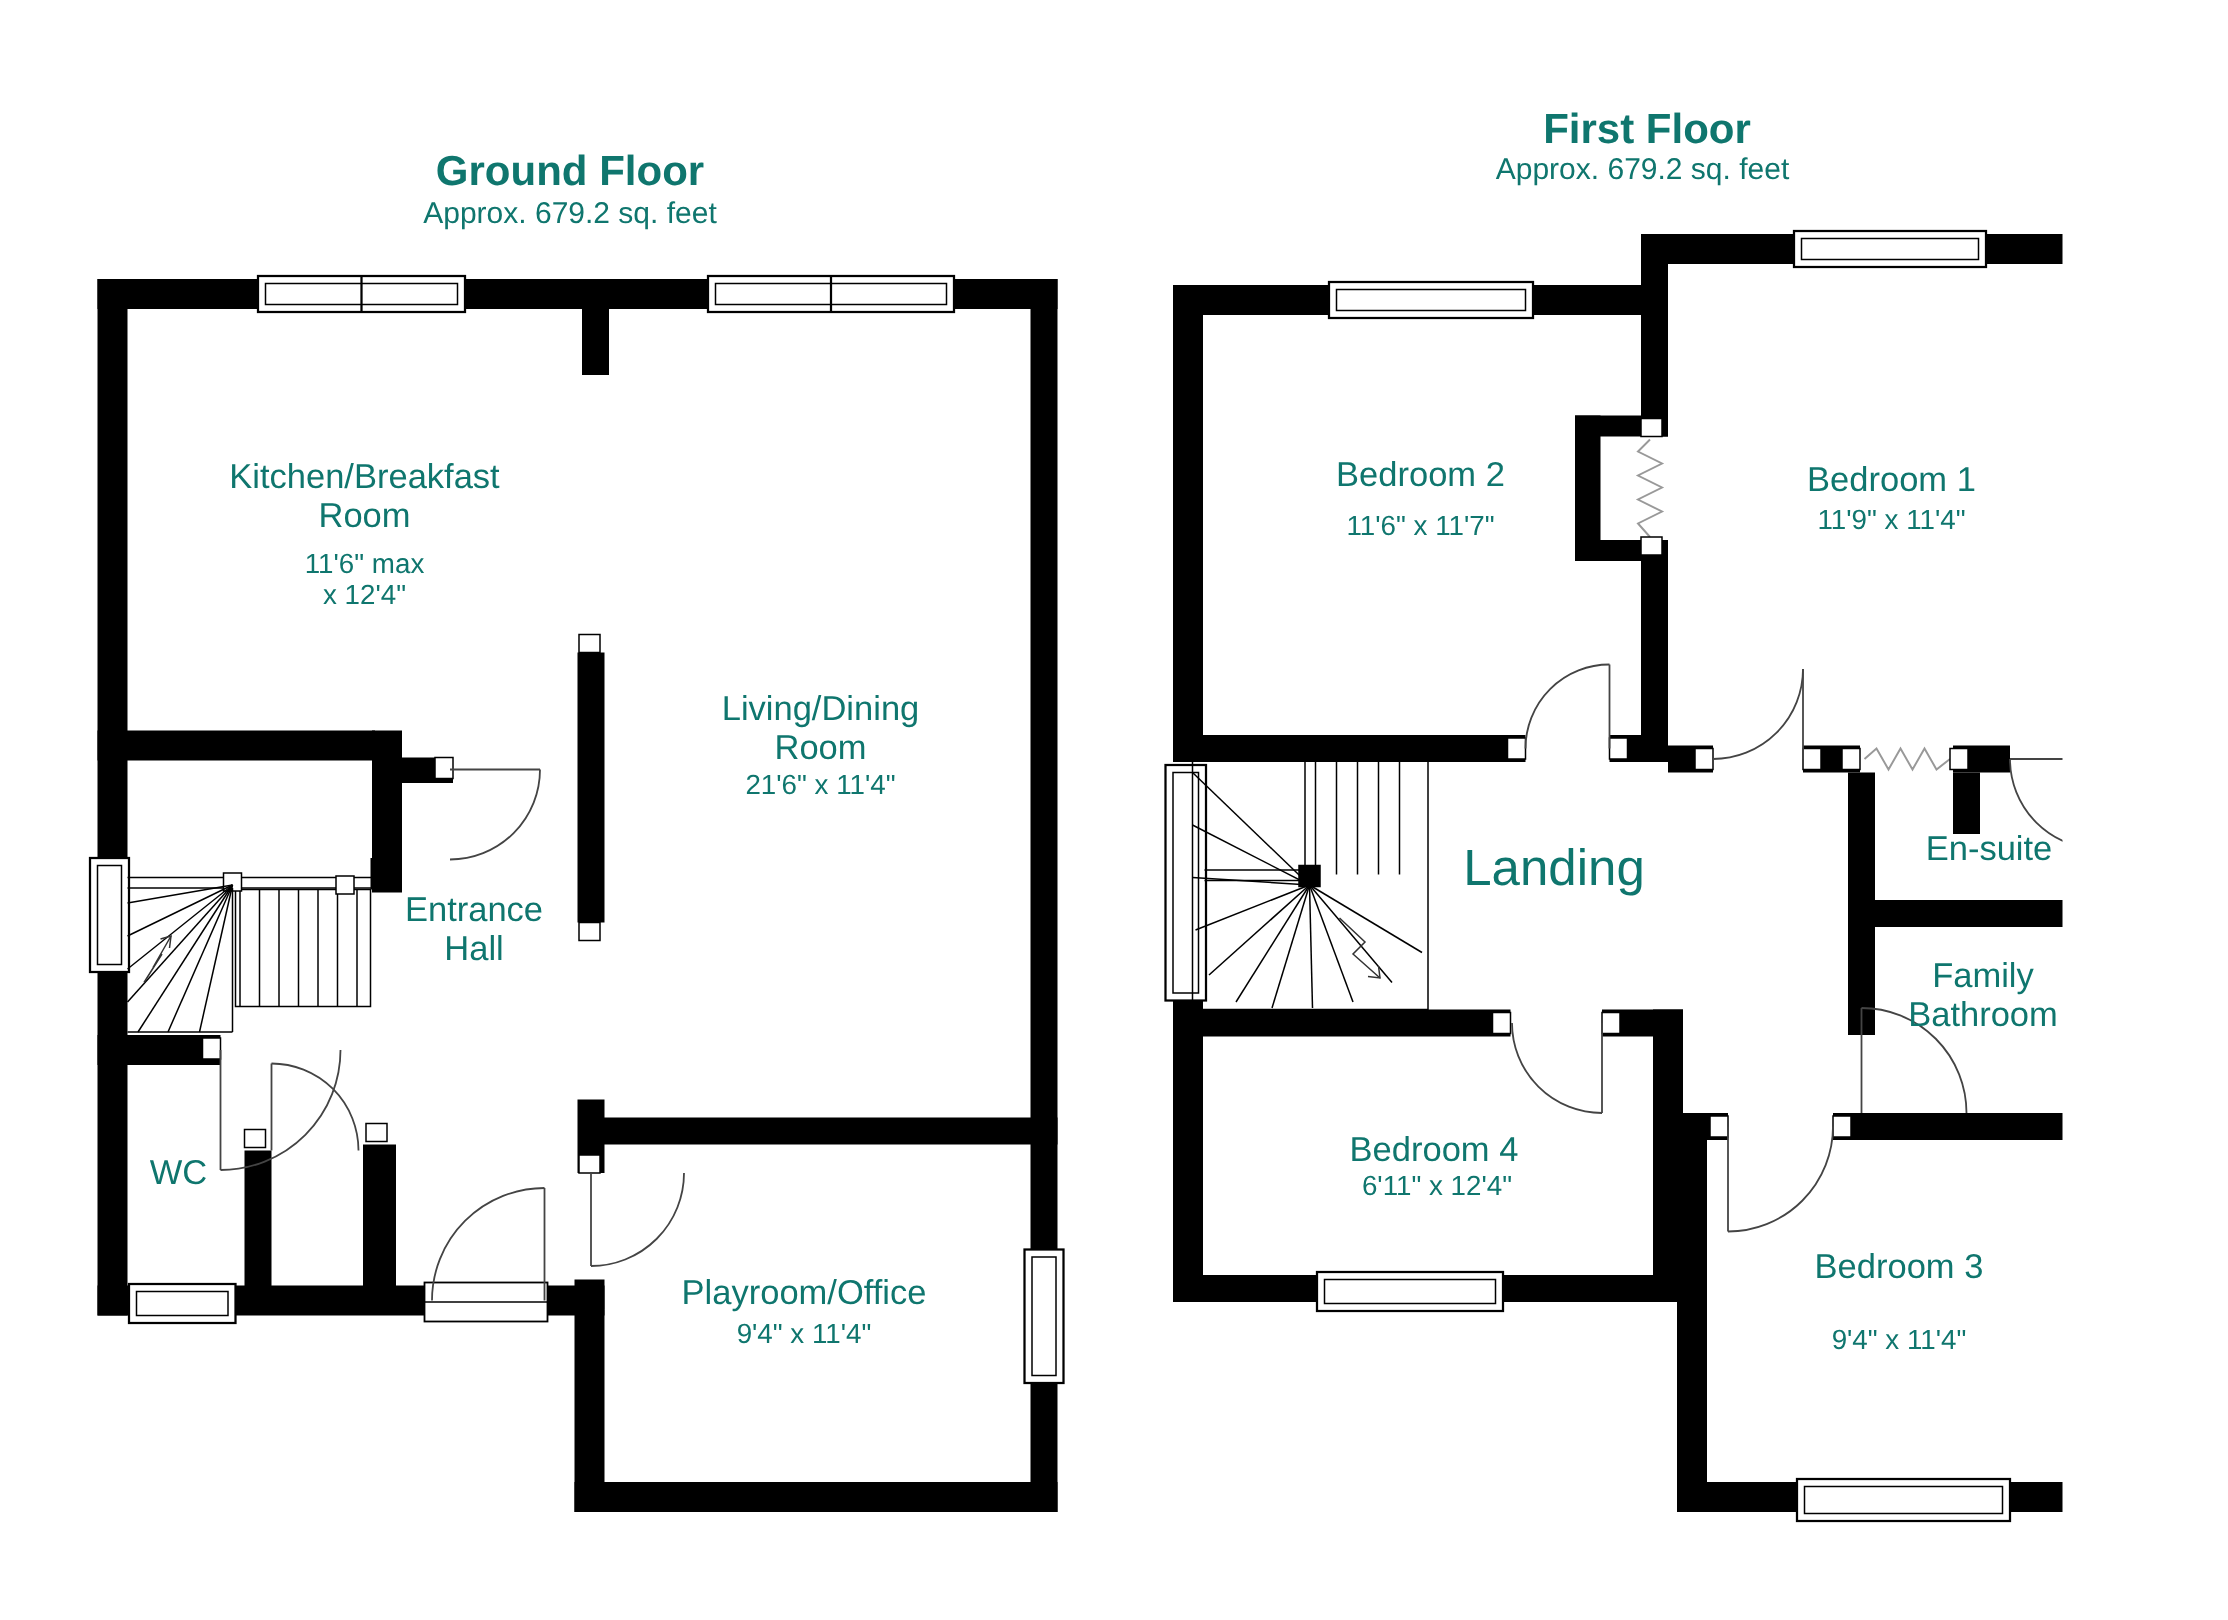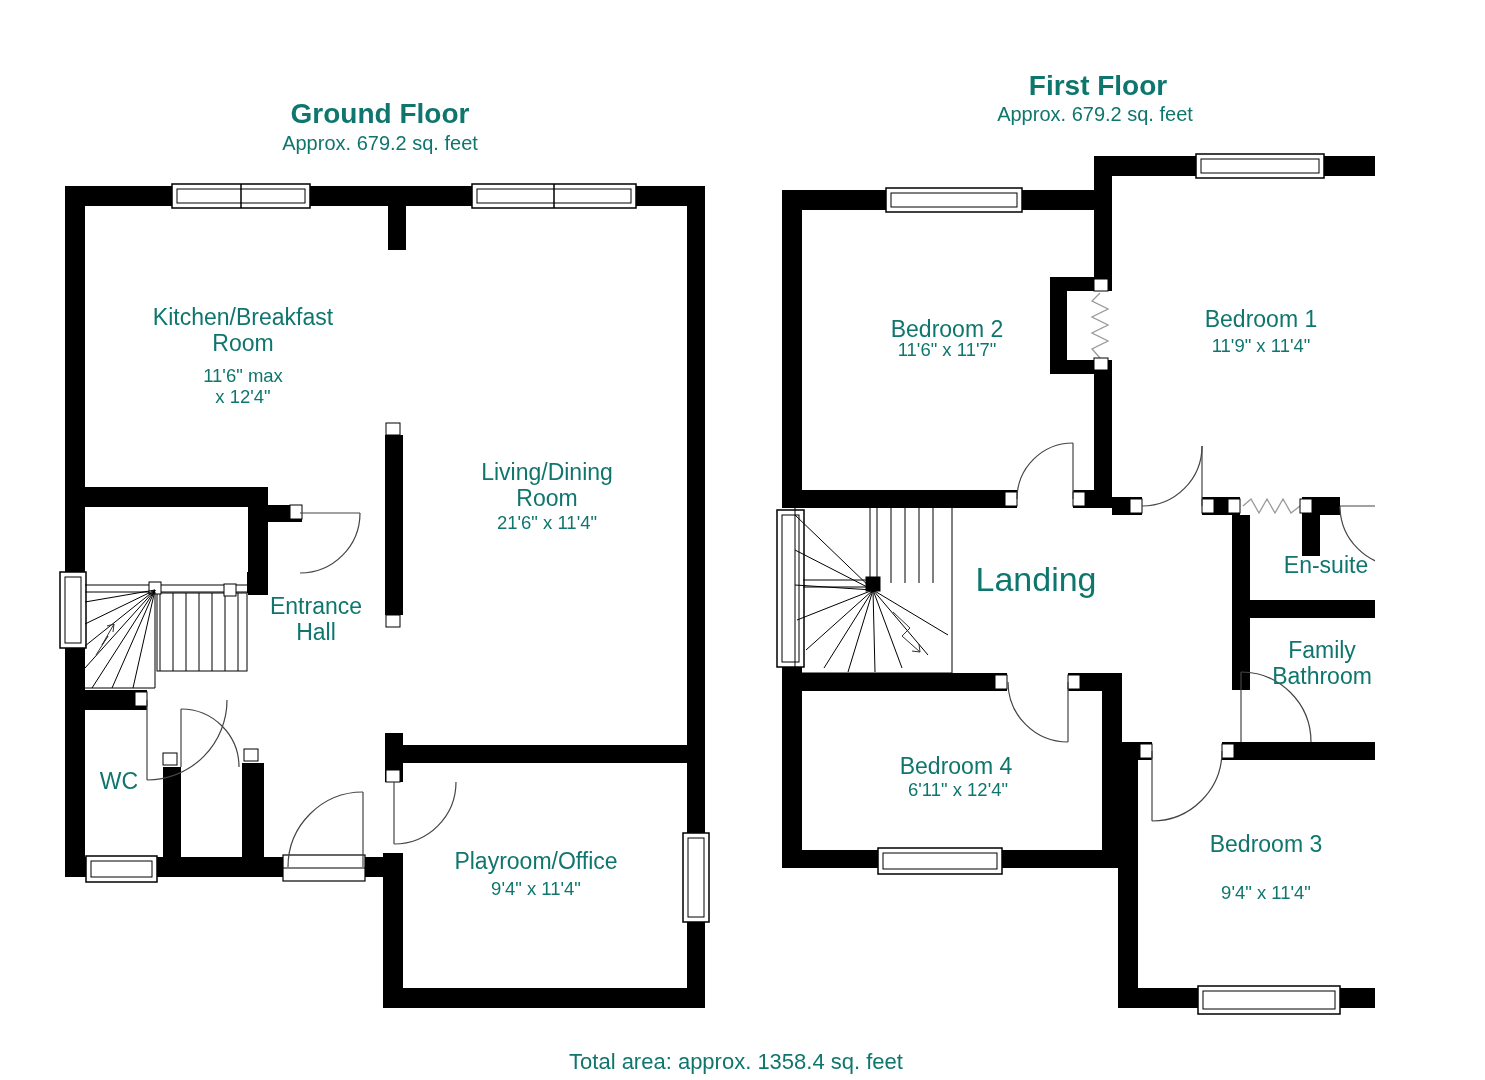--- a/index.html
+++ b/index.html
@@ -243,33 +243,32 @@
 Hall</div>
 
   <div class="lbl room-name" style="left:119px;top:781px;">WC</div>
 
   <div class="lbl room-name" style="left:536px;top:861px;">Playroom/Office</div>
   <div class="lbl room-dims" style="left:536px;top:889px;">9'4" x 11'4"</div>
 
   <div class="lbl floor-title" style="left:1098px;top:86px;text-align:center;">First Floor</div>
   <div class="lbl floor-sub" style="left:1095px;top:114px;">Approx. 679.2 sq. feet</div>
 
-  <div class="lbl room-name" style="left:947px;top:329px;">Bedroom 2</div>
+  <div class="lbl room-name" style="left:947px;top:316px;">Bedroom 2</div>
   <div class="lbl room-dims" style="left:947px;top:350px;">11'6" x 11'7"</div>
 
   <div class="lbl room-name" style="left:1261px;top:319px;">Bedroom 1</div>
   <div class="lbl room-dims" style="left:1261px;top:346px;">11'9" x 11'4"</div>
 
   <div class="lbl room-name big" style="left:1036px;top:579px;">Landing</div>
 
   <div class="lbl room-name" style="left:1326px;top:565px;">En-suite</div>
 
   <div class="lbl room-name" style="left:1322px;top:663px;white-space:pre-line;">Family
 Bathroom</div>
 
   <div class="lbl room-name" style="left:956px;top:766px;">Bedroom 4</div>
   <div class="lbl room-dims" style="left:958px;top:790px;">6'11" x 12'4"</div>
 
   <div class="lbl room-name" style="left:1266px;top:844px;">Bedroom 3</div>
   <div class="lbl room-dims" style="left:1266px;top:893px;">9'4" x 11'4"</div>
 
-  <div class="lbl footer-text" style="left:736px;top:1062px;">Total area: approx. 1358.4 sq. feet</div>
 </div>
 
 </body></html>

